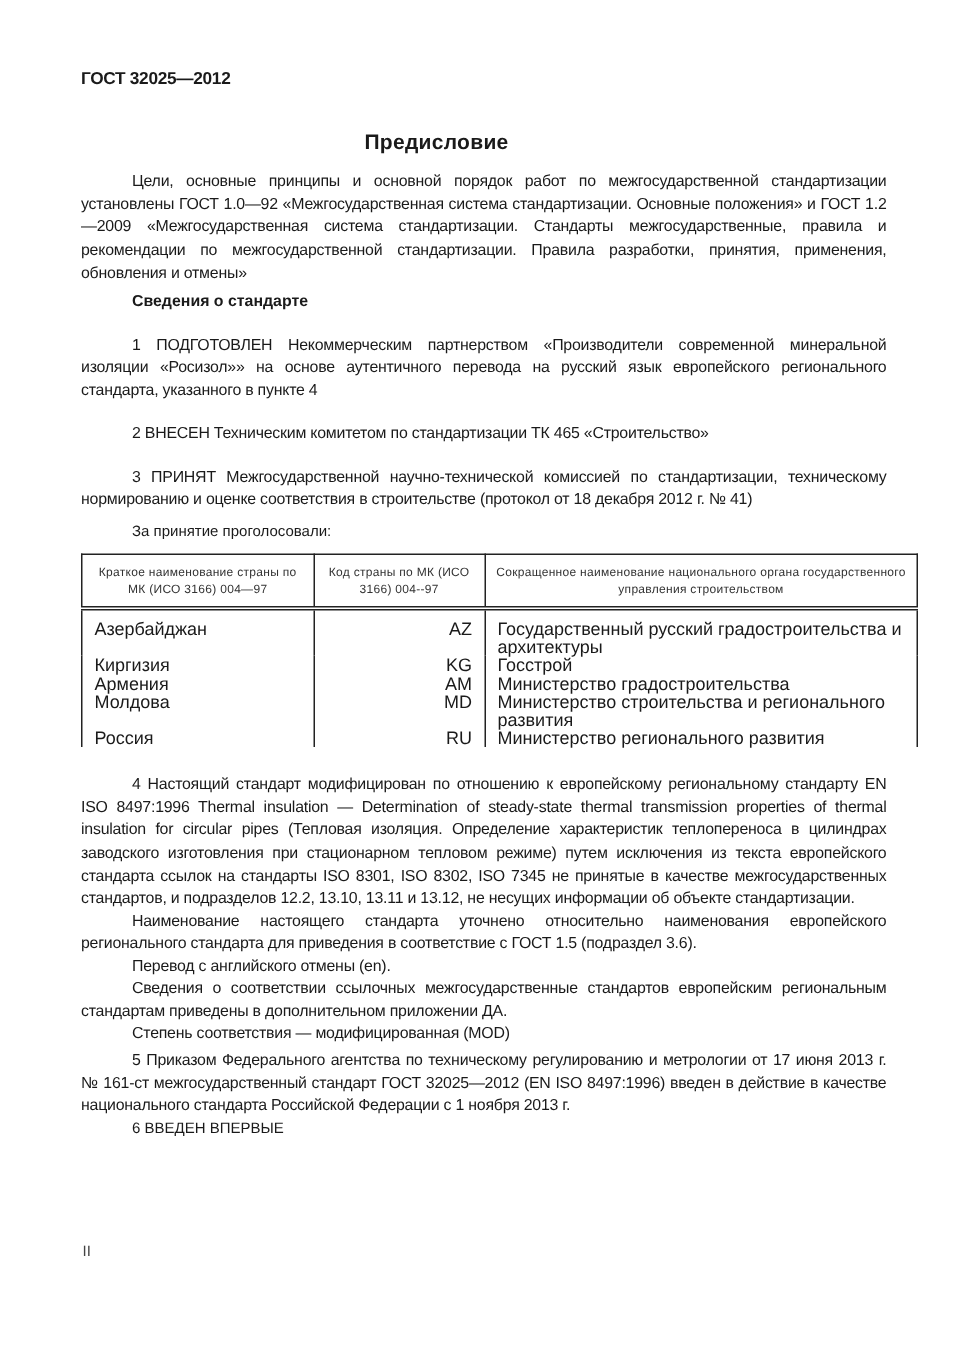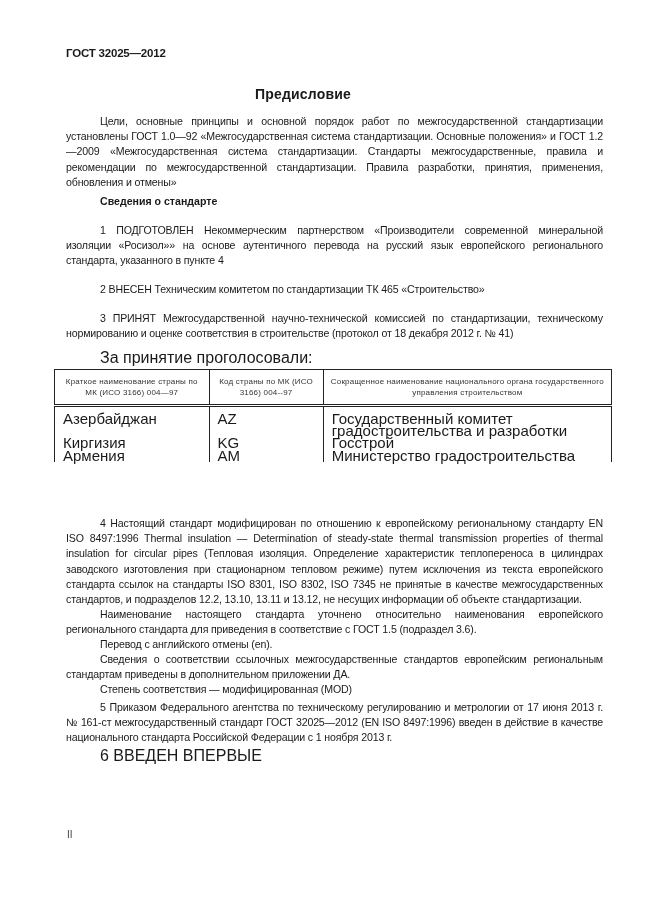--- a/index.html
+++ b/index.html
@@ -1,47 +1,47 @@
 <!DOCTYPE html>
 <html><head>
 <meta charset="utf-8">
 <style>
   html, body { margin: 0; padding: 0; background: #ffffff; }
   body {
     width: 646px; height: 913px; position: relative; overflow: hidden;
     font-family: "Liberation Sans", sans-serif; color: #1a1a1a;
   }
-  .abs { position: absolute; margin-left: 12px; }
+  .abs { position: absolute; }
   .doc-id { left: 54px; top: 47px; font-size: 11.5px; font-weight: bold; letter-spacing: -0.2px; }
   .title { left: 0; width: 582px; top: 86px; text-align: center; font-size: 14px; font-weight: bold; letter-spacing: 0.2px; }
   .para {
     left: 54px; width: 537px; font-size: 10.6px; line-height: 15.2px;
     text-align: justify; letter-spacing: -0.15px;
   }
   .indent { text-indent: 34px; }
   .section-head { left: 88px; font-size: 10.6px; font-weight: bold; }
-  .plain { font-size: 16px; }
+  .plain { font-size: 10px; }
 
   table.voters {
     position: absolute; left: 54px; top: 369px; width: 558px;
     border-collapse: collapse; font-size: 10px;
   }
   table.voters th {
     font-weight: normal; font-size: 8px; color: #333; letter-spacing: 0.2px;
     border: 1px solid #222; border-bottom: 3px double #222;
     height: 34px; padding: 0 4px; text-align: center; line-height: 11px;
   }
   table.voters td {
     border-left: 1px solid #222; border-right: 1px solid #222;
-    padding: 0 8px; vertical-align: top; line-height: 12.2px; font-size: 15px;
+    padding: 0 8px; vertical-align: top; line-height: 12.2px; font-size: 12px;
   }
   table.voters tr:first-child td { padding-top: 0; }
   table.voters tr.first td { padding-top: 6px; }
   table.voters tr.last td { border-bottom: 1px solid #222; padding-bottom: 8px; }
-  td.code { text-align: left; }
+  td.code { text-align: right; }
   col.c1 { width: 149px; } col.c2 { width: 110px; } col.c3 { width: 278px; }
 
   .page-num { left: 55px; top: 829px; font-size: 10px; color: #444; }
 </style>
 </head>
 <body>
 
 <div class="abs doc-id">ГОСТ 32025—2012</div>
 
 <div class="abs title">Предисловие</div>
@@ -68,31 +68,41 @@
     <tr>
       <th>Краткое наименование страны по МК (ИСО 3166) 004—97</th>
       <th>Код страны  по МК (ИСО 3166) 004--97</th>
       <th>Сокращенное наименование национального органа государственного управления строительством</th>
     </tr>
   </thead>
   <tbody>
     <tr class="first">
       <td>Азербайджан</td>
       <td class="code">AZ</td>
-      <td>Государственный  комитет градостроительства и разработки</td>
+      <td>Государственный  русский градостроительства и архитектуры</td>
     </tr>
     <tr>
       <td>Киргизия</td>
       <td class="code">KG</td>
       <td>Госстрой</td>
     </tr>
     <tr>
       <td>Армения</td>
       <td class="code">AM</td>
       <td>Министерство градостроительства</td>
+    </tr>
+    <tr>
+      <td>Молдова</td>
+      <td class="code">MD</td>
+      <td>Министерство строительства и регионального развития</td>
+    </tr>
+    <tr>
+      <td>Россия</td>
+      <td class="code">RU</td>
+      <td>Министерство регионального развития</td>
     </tr>
   </tbody>
 </table>
 
 <div class="abs para indent" style="top:516px;">4 Настоящий стандарт  модифицирован по отношению к европейскому региональному стандарту EN ISO 8497:1996 Thermal insulation — Determination of steady-state thermal transmission properties of thermal insulation  for circular pipes (Тепловая изоляция. Определение характеристик теплопереноса в цилиндрах заводского изготовления при стационарном тепловом режиме) путем исключения из текста  европейского стандарта ссылок на стандарты ISO 8301, ISO 8302, ISO 7345 не принятые в качестве межгосударственных стандартов, и подразделов 12.2,  13.10,  13.11 и 13.12, не несущих информации об объекте стандартизации.</div>
 <div class="abs para indent" style="top:607px;">Наименование настоящего стандарта  уточнено относительно наименования европейского регионального стандарта для приведения в соответствие с ГОСТ  1.5 (подраздел 3.6).</div>
 <div class="abs para indent" style="top:637px;">Перевод с английского отмены (en).</div>
 <div class="abs para indent" style="top:652px;">Сведения о соответствии  ссылочных межгосударственные стандартов  европейским региональным стандартам  приведены в дополнительном приложении ДА.</div>
 <div class="abs para indent" style="top:682px;">Степень соответствия — модифицированная (MOD)</div>
 

